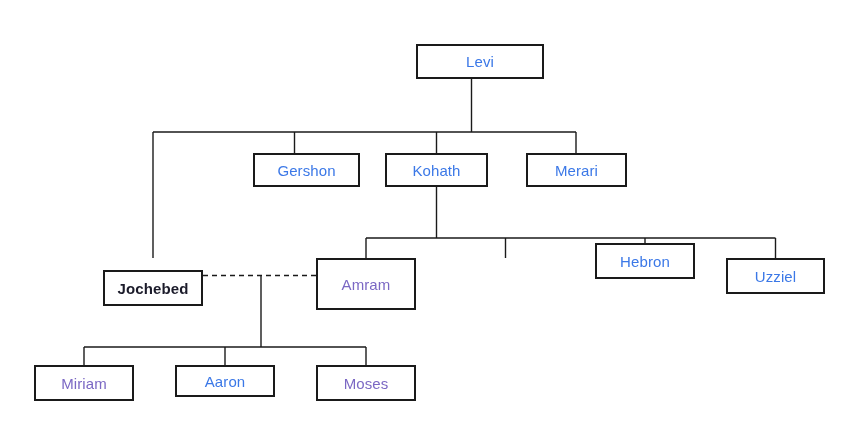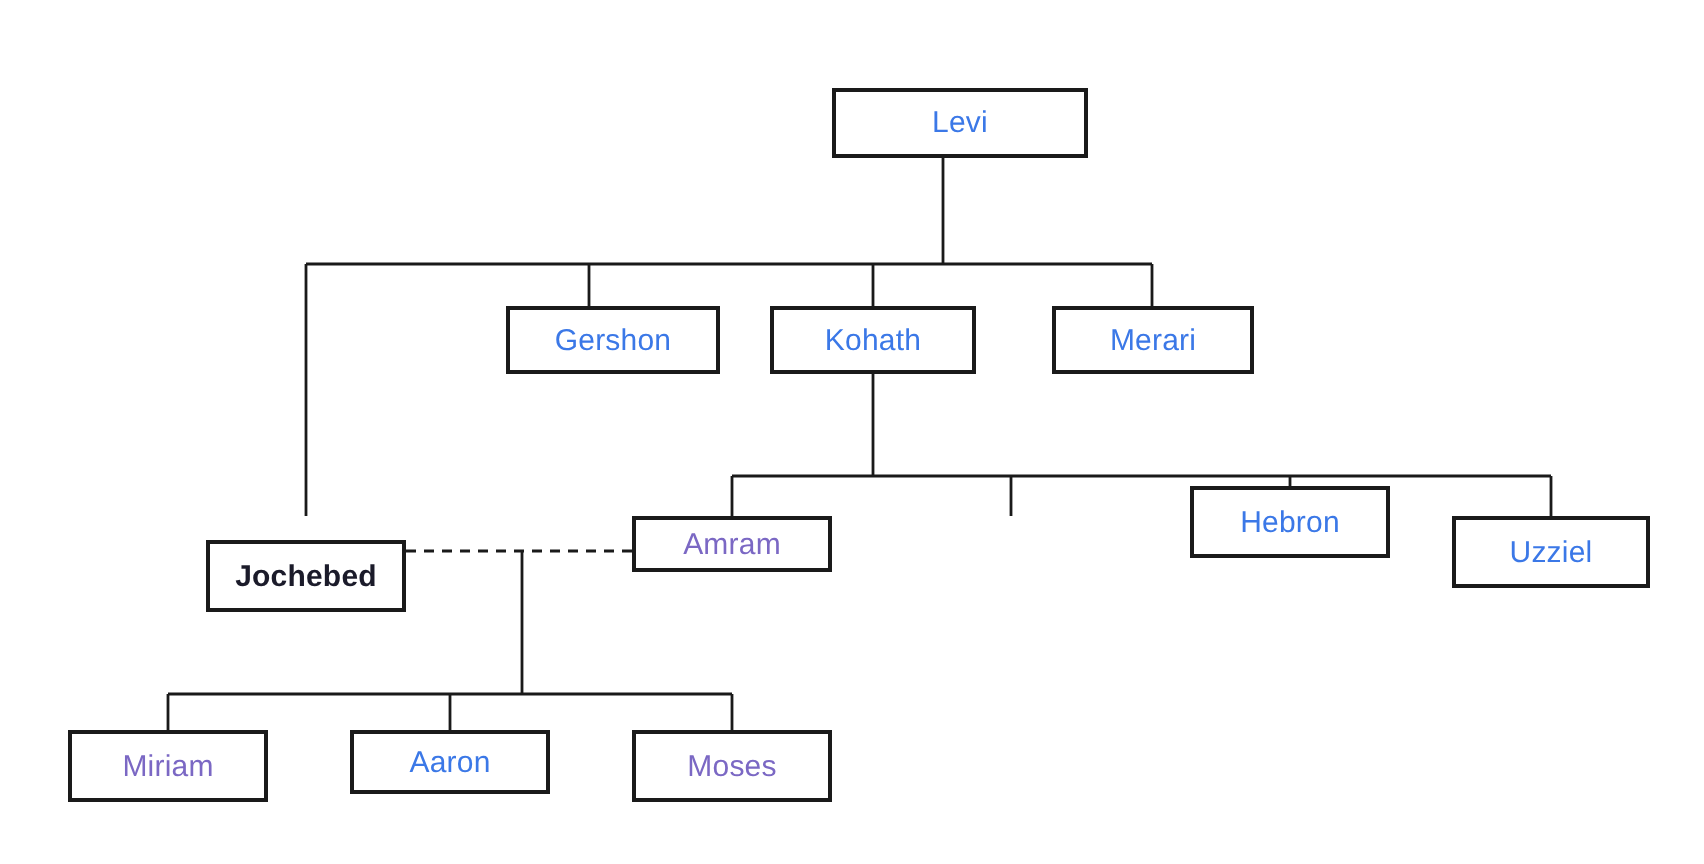--- a/index.html
+++ b/index.html
@@ -97,21 +97,21 @@
   </div>
 
   <div class="node-box" style="left:526px; top:153px; width:101px; height:34px;">
     <span class="node-label c-link">Merari</span>
   </div>
 
   <div class="node-box" style="left:103px; top:270px; width:100px; height:36px;font-weight:bold;">
     <span class="node-label c-plain">Jochebed</span>
   </div>
 
-  <div class="node-box" style="left:316px; top:258px; width:100px; height:28px;">
+  <div class="node-box" style="left:316px; top:258px; width:100px; height:52px;">
     <span class="node-label c-visited">Amram</span>
   </div>
 
 
   <div class="node-box" style="left:595px; top:243px; width:100px; height:36px;">
     <span class="node-label c-link">Hebron</span>
   </div>
 
   <div class="node-box" style="left:726px; top:258px; width:99px; height:36px;">
     <span class="node-label c-link">Uzziel</span>

